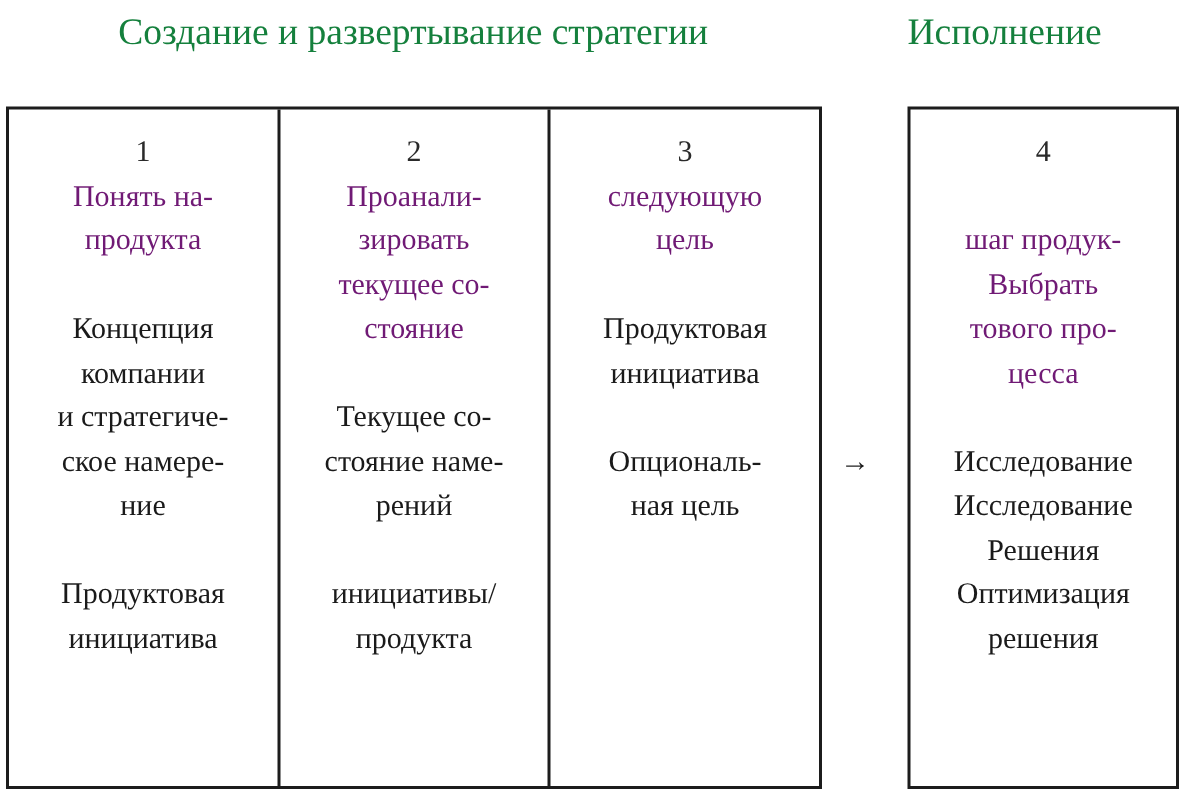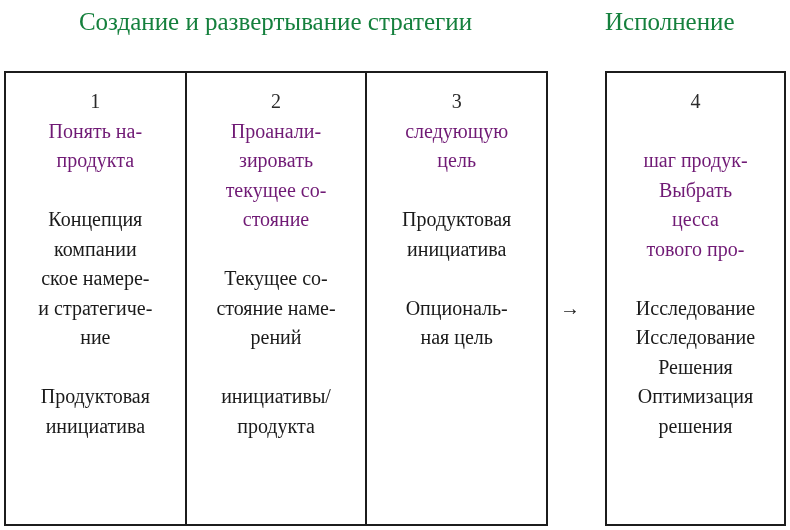--- a/index.html
+++ b/index.html
@@ -93,22 +93,22 @@
 
 <div class="group-box group-left">
 
   <div class="col">
     <span class="num">1</span>
     <span class="title line">Понять на-</span>
     <span class="title line">продукта</span>
     <span class="gap"></span>
     <span class="line">Концепция</span>
     <span class="line">компании</span>
+    <span class="line">и стратегиче-</span>
     <span class="line">ское намере-</span>
-    <span class="line">и стратегиче-</span>
     <span class="line">ние</span>
     <span class="gap"></span>
     <span class="line">Продуктовая</span>
     <span class="line">инициатива</span>
   </div>
 
   <div class="col">
     <span class="num">2</span>
     <span class="title line">Проанали-</span>
     <span class="title line">зировать</span>
@@ -138,22 +138,22 @@
 </div>
 
 <span class="arrow">→</span>
 
 <div class="group-box group-right">
   <div class="col">
     <span class="num">4</span>
     <span class="gap"></span>
     <span class="title line">шаг продук-</span>
     <span class="title line">Выбрать</span>
+    <span class="title line">тового про-</span>
     <span class="title line">цесса</span>
-    <span class="title line">тового про-</span>
     <span class="gap"></span>
     <span class="line">Исследование</span>
     <span class="line">Исследование</span>
     <span class="line">Решения</span>
     <span class="line">Оптимизация</span>
     <span class="line">решения</span>
   </div>
 </div>
 
 </body></html>

